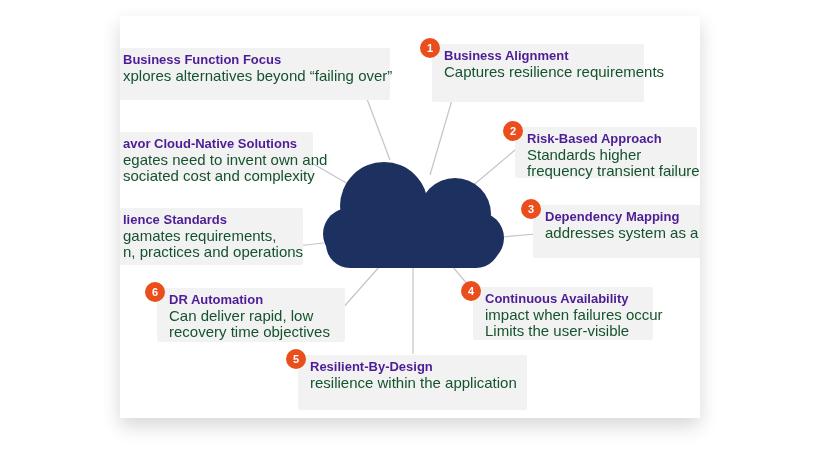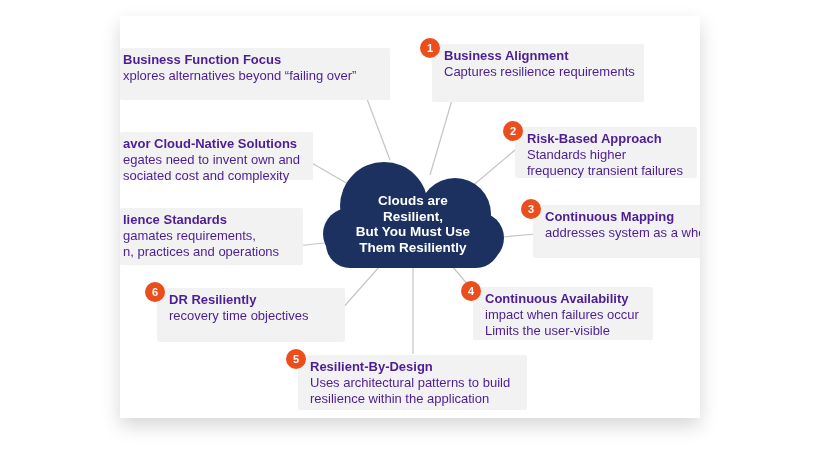--- a/index.html
+++ b/index.html
@@ -29,22 +29,22 @@
     padding:4px 0 0 12px;
   }
   .box .title{
     font-size:13px;
     font-weight:bold;
     color:#4c1d95;
     line-height:16px;
     white-space:nowrap;
   }
   .box .desc{
-    font-size:13px;
-    color:#4c1d95;
+    font-size:15px;
+    color:#14532d;
     line-height:16px;
     white-space:nowrap;
   }
   .box.numbered .title{}
   .box.clipped{padding-left:3px;}
   .badge{
     position:absolute;
     left:-12px;top:-6px;
     width:20px;height:20px;
     border-radius:50%;
@@ -109,41 +109,41 @@
 
   <div class="box numbered box-2">
     <span class="badge">2</span>
     <div class="title">Risk-Based Approach</div>
     <div class="desc">Standards higher</div>
     <div class="desc">frequency transient failures</div>
   </div>
 
   <div class="box numbered box-3">
     <span class="badge">3</span>
-    <div class="title">Continuous Mapping</div>
+    <div class="title">Dependency Mapping</div>
     <div class="desc">addresses system as a whole</div>
   </div>
 
   <div class="box numbered box-4">
     <span class="badge">4</span>
     <div class="title">Continuous Availability</div>
     <div class="desc">impact when failures occur</div>
     <div class="desc">Limits the user-visible</div>
   </div>
 
   <div class="box numbered box-5">
     <span class="badge">5</span>
     <div class="title">Resilient-By-Design</div>
-    <div class="desc">Uses architectural patterns to build</div>
     <div class="desc">resilience within the application</div>
   </div>
 
   <div class="box numbered box-6">
     <span class="badge">6</span>
-    <div class="title">DR Resiliently</div>
+    <div class="title">DR Automation</div>
+    <div class="desc">Can deliver rapid, low</div>
     <div class="desc">recovery time objectives</div>
   </div>
 
   <div class="box clipped box-a">
     <div class="title">avor Cloud-Native Solutions</div>
     <div class="desc">egates need to invent own and</div>
     <div class="desc">sociated cost and complexity</div>
   </div>
 
   <div class="box clipped box-b">
@@ -155,20 +155,14 @@
   <svg class="cloud-svg" viewBox="0 0 182 106" xmlns="http://www.w3.org/2000/svg">
     <g fill="#1d3160">
       <circle cx="62" cy="44" r="44"></circle>
       <circle cx="133" cy="52" r="36"></circle>
       <circle cx="27" cy="72" r="26"></circle>
       <circle cx="156" cy="76" r="26"></circle>
       <rect x="4" y="56" width="174" height="50" rx="24"></rect>
     </g>
   </svg>
 
-  <div class="cloud-text">
-    <div>Clouds are</div>
-    <div>Resilient,</div>
-    <div>But You Must Use</div>
-    <div>Them Resiliently</div>
-  </div>
 
 </div>
 
 </body></html>

